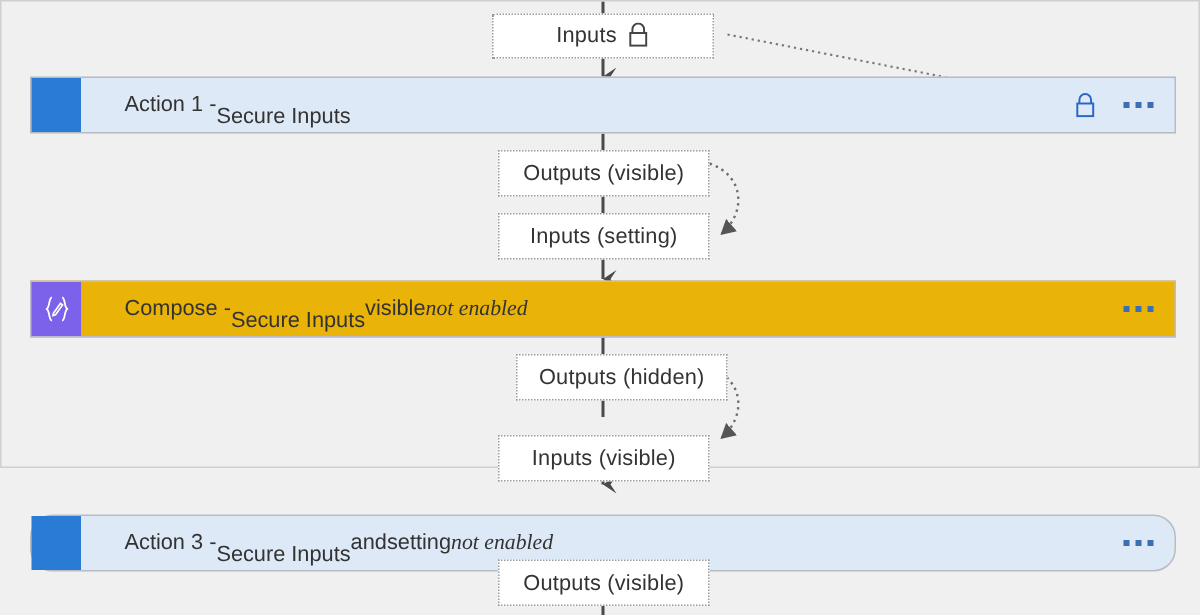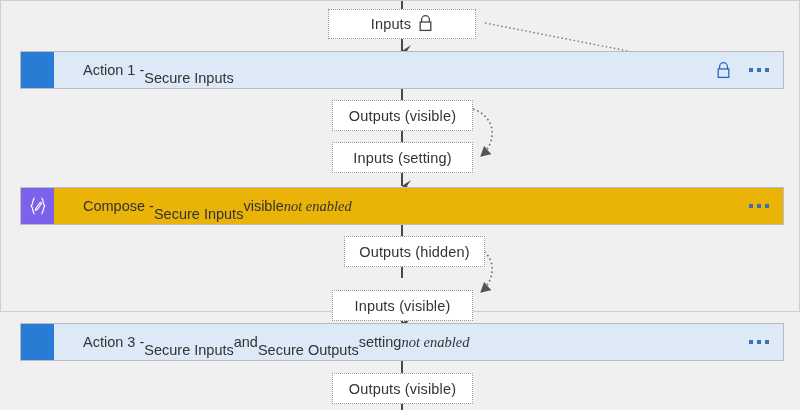--- a/index.html
+++ b/index.html
@@ -222,27 +222,26 @@
   </div>
 
   <div class="data-box" style="left:343px; top:235px; width:141px; height:31px;text-align:right;">
     <span>Outputs (hidden)</span>
   </div>
 
   <div class="data-box" style="left:331px; top:277px; width:141px; height:31px;margin-top:12px;">
     <span>Inputs  (visible)</span>
   </div>
 
-  <div class="action-card" style="left:19px; top:322px; width:764px; height:38px;">
+  <div class="action-card" style="left:19px; top:342px; width:764px; height:38px;border-radius:15px;">
     <div class="card-icon"></div>
     <div class="card-label">
       <span>Action 3 - </span>
       <b>Secure Inputs</b>
       <span> and </span>
-      <b>Secure Outputs</b>
       <span> setting </span>
       <i>not enabled</i>
     </div>
     <div class="card-right">
       <span class="ellipsis-btn">
         <span></span>
           <span></span>
           <span></span>
       </span>
     </div>

